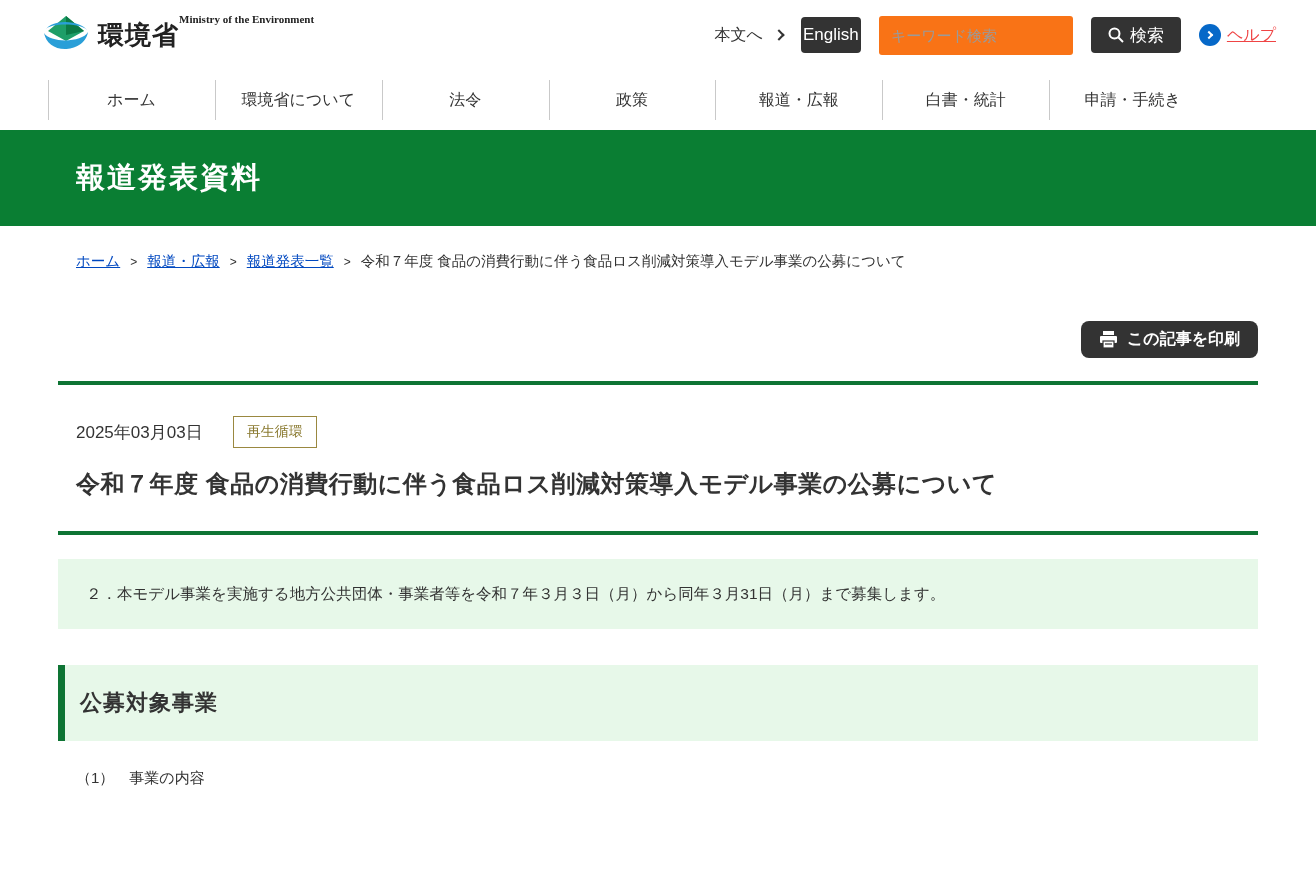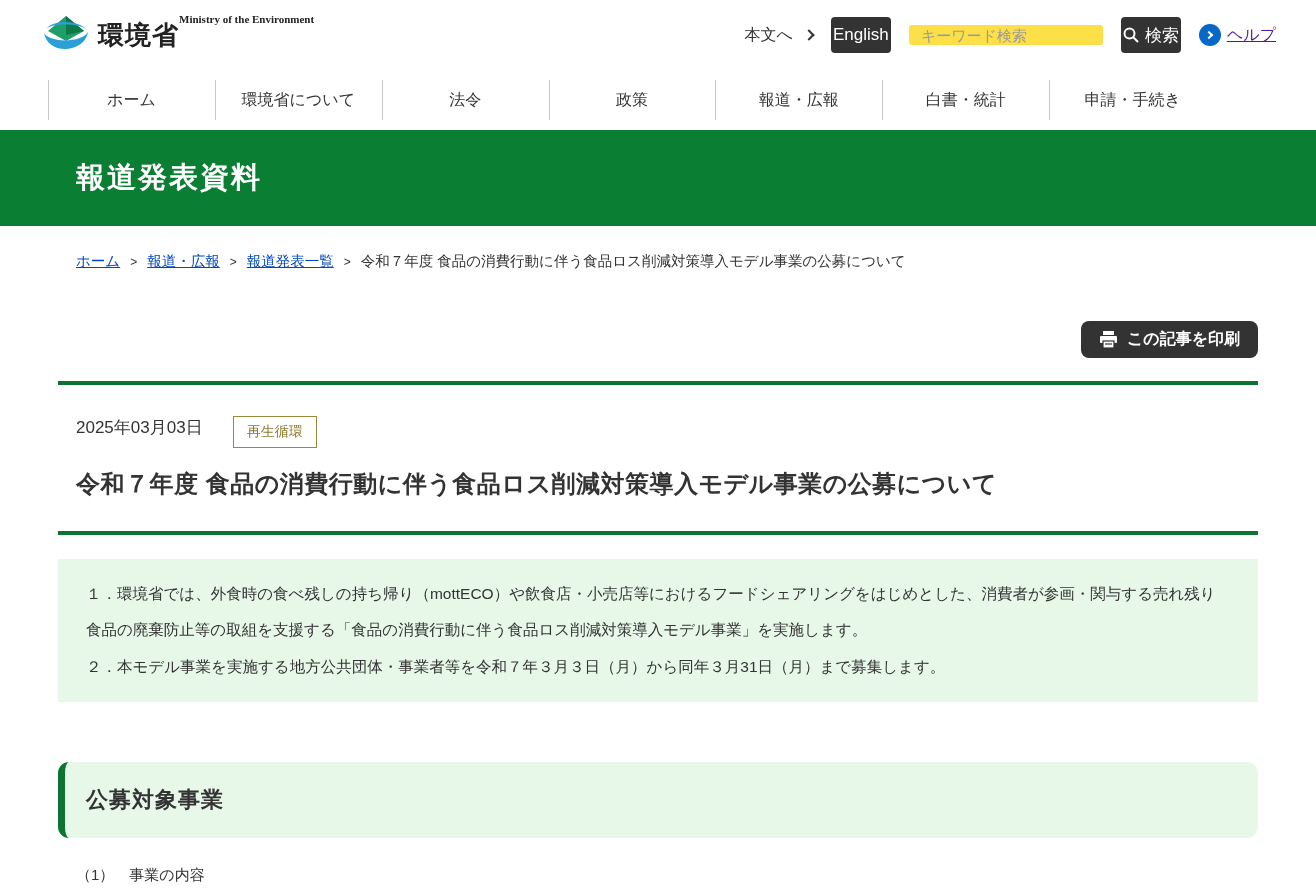--- a/index.html
+++ b/index.html
@@ -11,29 +11,29 @@
   .logo { display: flex; flex-direction: row; cursor: pointer; }
   .logo-top { display: flex; align-items: center; gap: 6px; }
   .logo-title { font-size: 26px; font-weight: bold; color: #222; letter-spacing: 1px; }
   .logo-sub { font-size: 11px; font-weight: bold; color: #222; margin-top: -2px; font-family: "Liberation Serif", serif; }
   .header-right { margin-left: auto; display: flex; align-items: center; gap: 18px; }
   .skip-link { font-size: 16px; color: #333; display: flex; align-items: center; gap: 12px; cursor: pointer; }
   .chev { display: inline-block; width: 8px; height: 8px; border-top: 2px solid #333; border-right: 2px solid #333; transform: rotate(45deg); }
   .btn-dark { background: #333; color: #fff; border: none; border-radius: 4px; font-size: 17px; cursor: pointer;
     height: 36px; display: inline-flex; align-items: center; justify-content: center; }
   .btn-english { width: 60px; font-family: "Liberation Sans", sans-serif; }
-  .search-box { width: 194px; height: 20px; background: #fde047; border: none; border-radius: 3px;
+  .search-box { width: 194px; height: 39px; background: #f97316; border: none; border-radius: 3px;
     padding: 0 12px; font-size: 15px; color: #333; }
   .search-box::placeholder { color: #9a9a9a; }
-  .btn-search { width: 60px; gap: 6px; font-size: 17px; }
+  .btn-search { width: 90px; gap: 6px; font-size: 17px; }
   .help { display: flex; align-items: center; gap: 6px; cursor: pointer; }
   .help-circle { width: 22px; height: 22px; border-radius: 50%; background: #0668c8; display: inline-flex;
     align-items: center; justify-content: center; }
   .help-circle .chev { width: 6px; height: 6px; border-color: #fff; margin-left: -2px; }
-  .help-text { color: #4c1d95; font-size: 16px; text-decoration: underline; }
+  .help-text { color: #ef4444; font-size: 16px; text-decoration: underline; }
 
   
   .gnav { height: 60px; display: flex; align-items: stretch; margin-left: 48px; width: 1168px; }
   .gnav-item { flex: 1; display: flex; align-items: center; justify-content: center; font-size: 16px;
     color: #333; cursor: pointer; position: relative; }
   .gnav-item::before { content: ""; position: absolute; left: 0; top: 10px; bottom: 10px; width: 1px; background: #c9c9c9; }
 
   
   .banner { height: 96px; background: #0a7e33; display: flex; align-items: center; justify-content: flex-end; }
   .banner-inner { width: 1200px; margin: 0 auto; padding: 0 18px; }
@@ -46,31 +46,31 @@
   .bc-sep { color: #333; font-size: 12px; }
   .bc-current { color: #333; }
 
   
   .content { width: 1200px; margin: 0 auto; }
   .print-row { display: flex; justify-content: flex-end; margin-top: 50px; }
   .btn-print { padding: 0 18px; height: 37px; gap: 9px; font-size: 16px; font-weight: bold; border-radius: 8px; }
 
   .rule-green { height: 4px; background: #0e7434; margin-top: 23px; }
 
-  .meta-row { display: flex; align-items: flex-start; gap: 30px; margin: 31px 0 0 18px; }
+  .meta-row { display: flex; align-items: center; gap: 30px; margin: 31px 0 0 18px; }
   .date { font-size: 17px; color: #333; }
   .badge { border: 1px solid #9a8840; color: #8a7a30; font-size: 14px; padding: 6px 13px; background: #fff; }
 
   .article-title { margin: 20px 0 0 18px; font-size: 24px; font-weight: bold; color: #333; letter-spacing: 0.5px; }
   .title-underline { height: 4px; background: #0e7434; margin-top: 31px; }
 
   .summary-box { background: #e7f8e9; margin-top: 24px; padding: 17px 28px; }
   .summary-box p { font-size: 15.5px; line-height: 2.35; color: #333; }
 
-  .section-bar { margin-top: 60px; background: #e7f8e9; border-left: 7px solid #0e7434; padding: 23px 0 23px 21px; border-radius: 11px; }
+  .section-bar { margin-top: 36px; background: #e7f8e9; border-left: 7px solid #0e7434; padding: 23px 0 23px 15px; }
   .section-title { font-size: 22px; font-weight: bold; color: #333; letter-spacing: 1px; }
 
   .subsection { margin: 28px 0 0 18px; font-size: 15px; color: #333; }
 </style>
 </head>
 <body>
 
 <header class="header">
   <div class="logo">
     <div class="logo-top">
@@ -159,21 +159,20 @@
   <div class="meta-row">
     <span class="date">2025年03月03日</span>
     <span class="badge">再生循環</span>
   </div>
 
   <h1 class="article-title">令和７年度 食品の消費行動に伴う食品ロス削減対策導入モデル事業の公募について</h1>
 
   <div class="title-underline"></div>
 
   <div class="summary-box">
-    <p>１．環境省では、外食時の食べ残しの持ち帰り（mottECO）や飲食店・小売店等におけるフードシェアリングをはじめとした、消費者が参画・関与する売れ残り食品の廃棄防止等の取組を支援する「食品の消費行動に伴う食品ロス削減対策導入モデル事業」を実施します。</p>
     <p>２．本モデル事業を実施する地方公共団体・事業者等を令和７年３月３日（月）から同年３月31日（月）まで募集します。</p>
   </div>
 
   <div class="section-bar">
     <h2 class="section-title">公募対象事業</h2>
   </div>
 
   <div class="subsection">（1）　事業の内容</div>
 
 </main>

